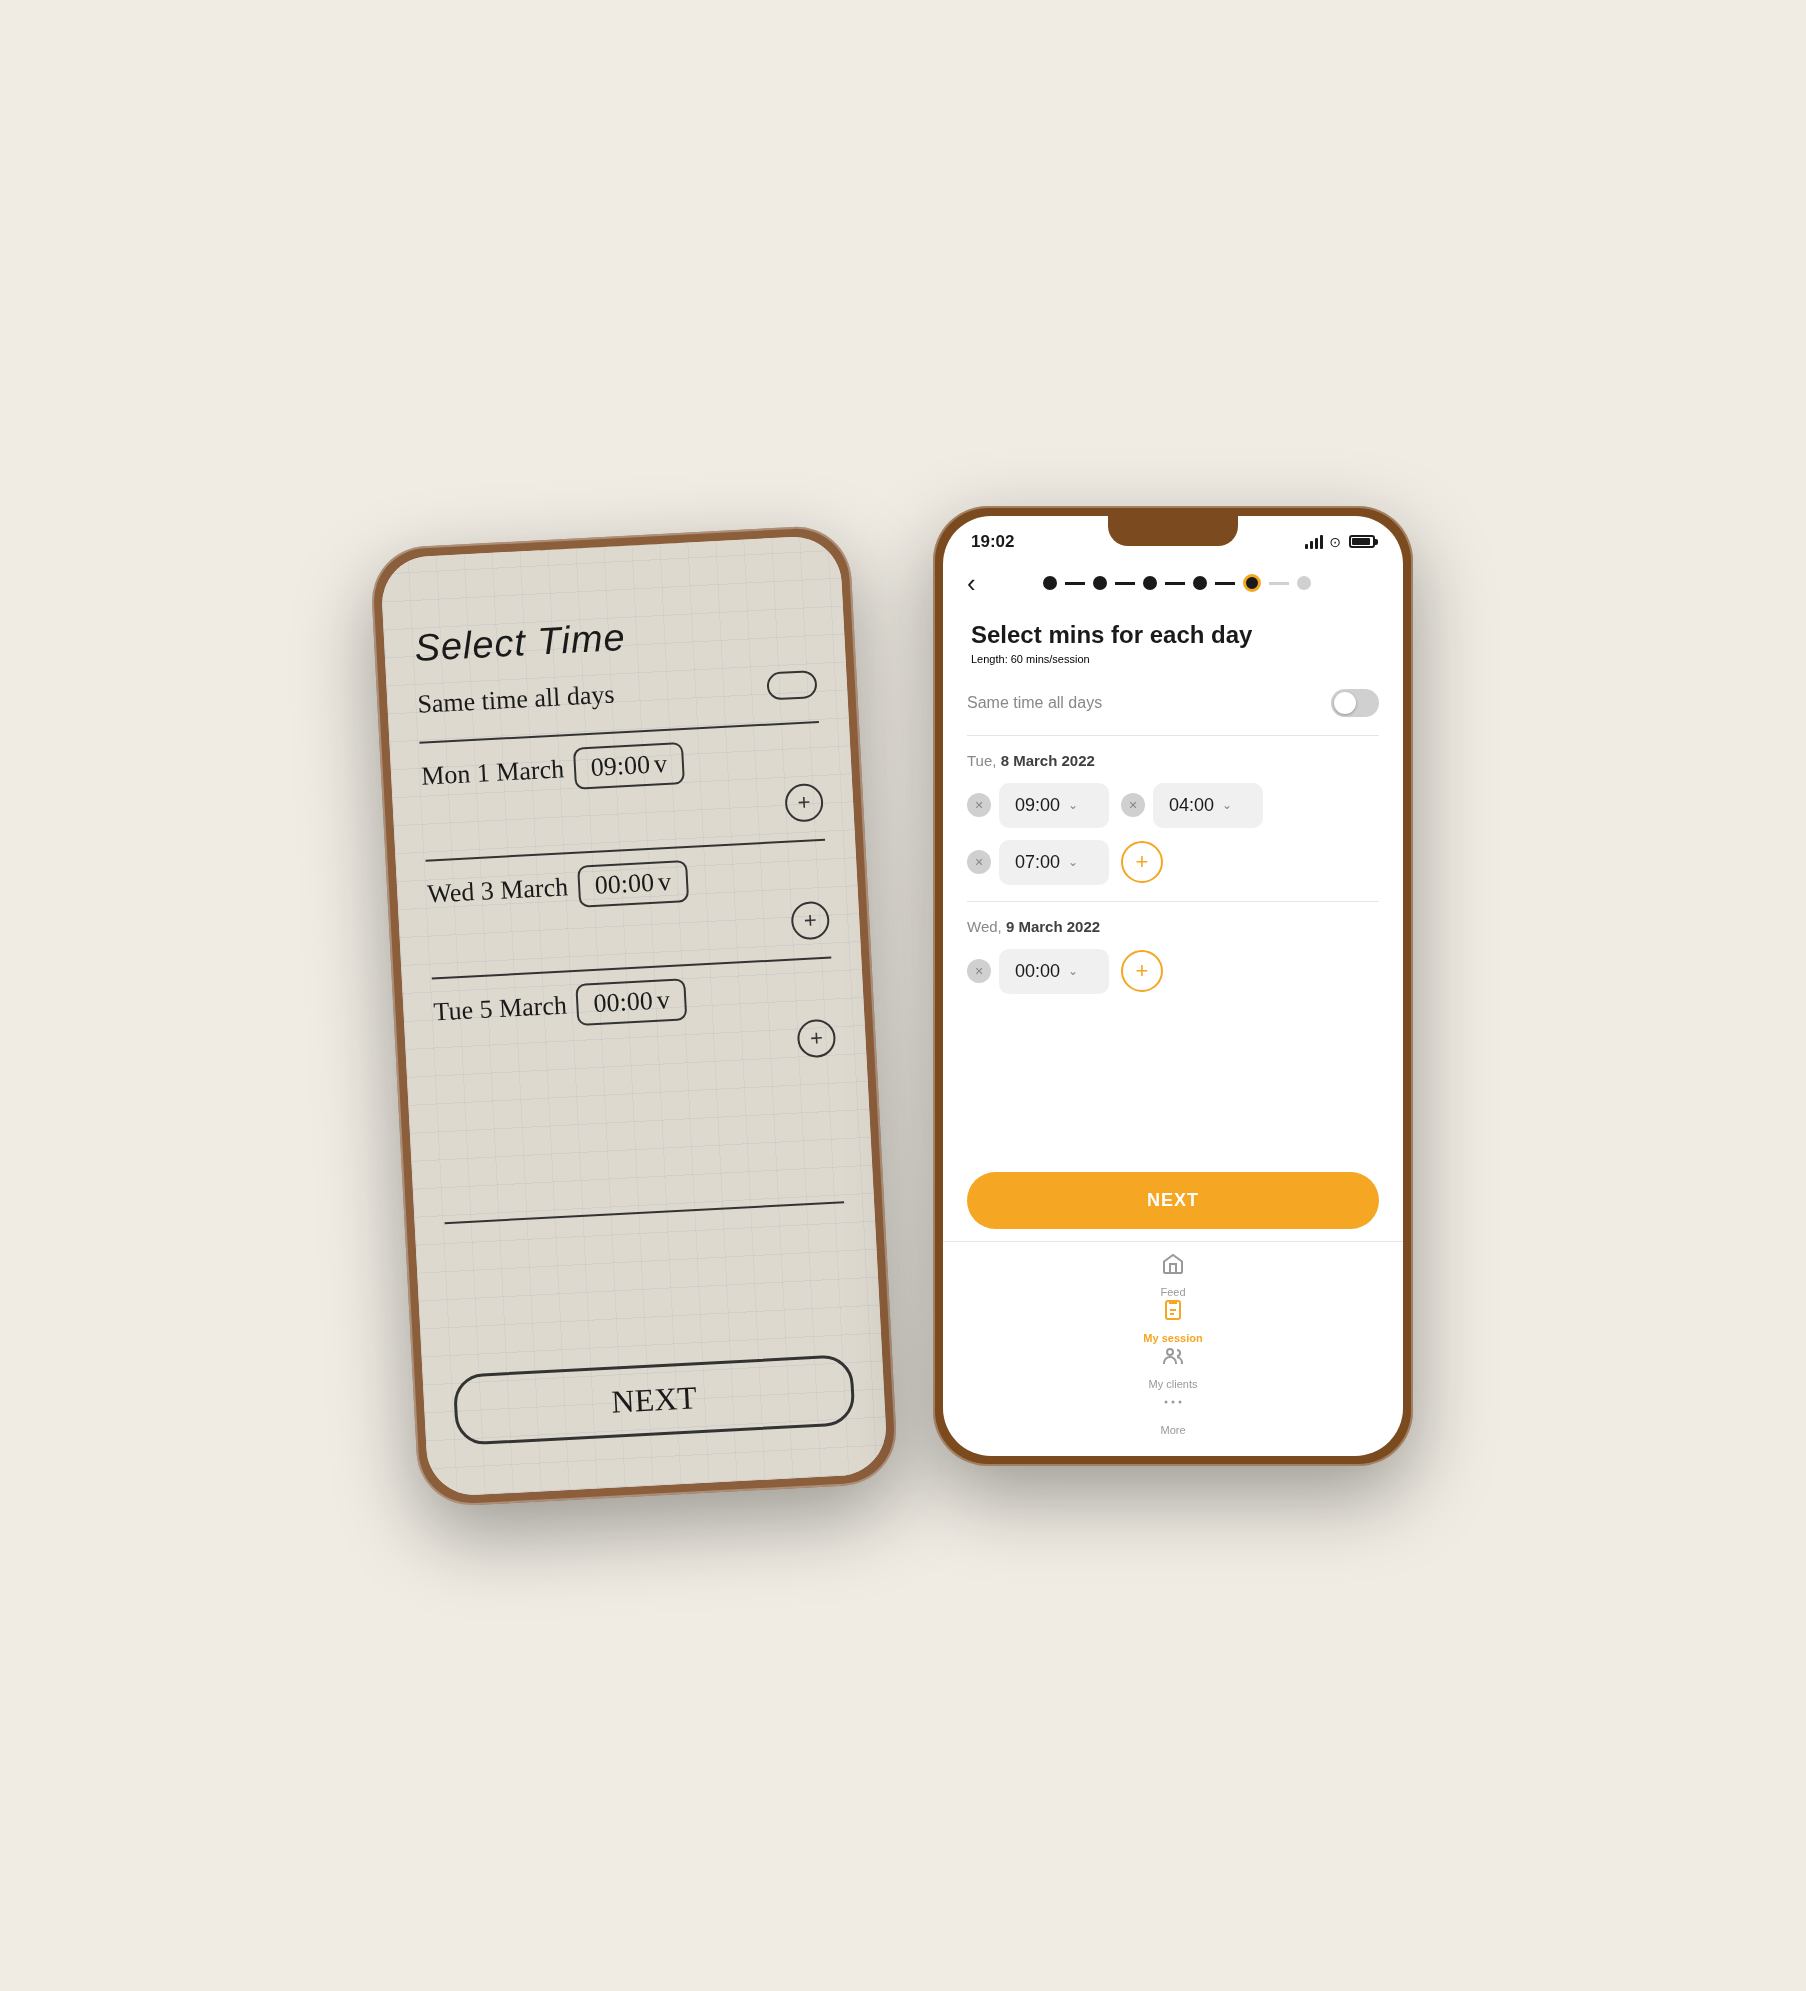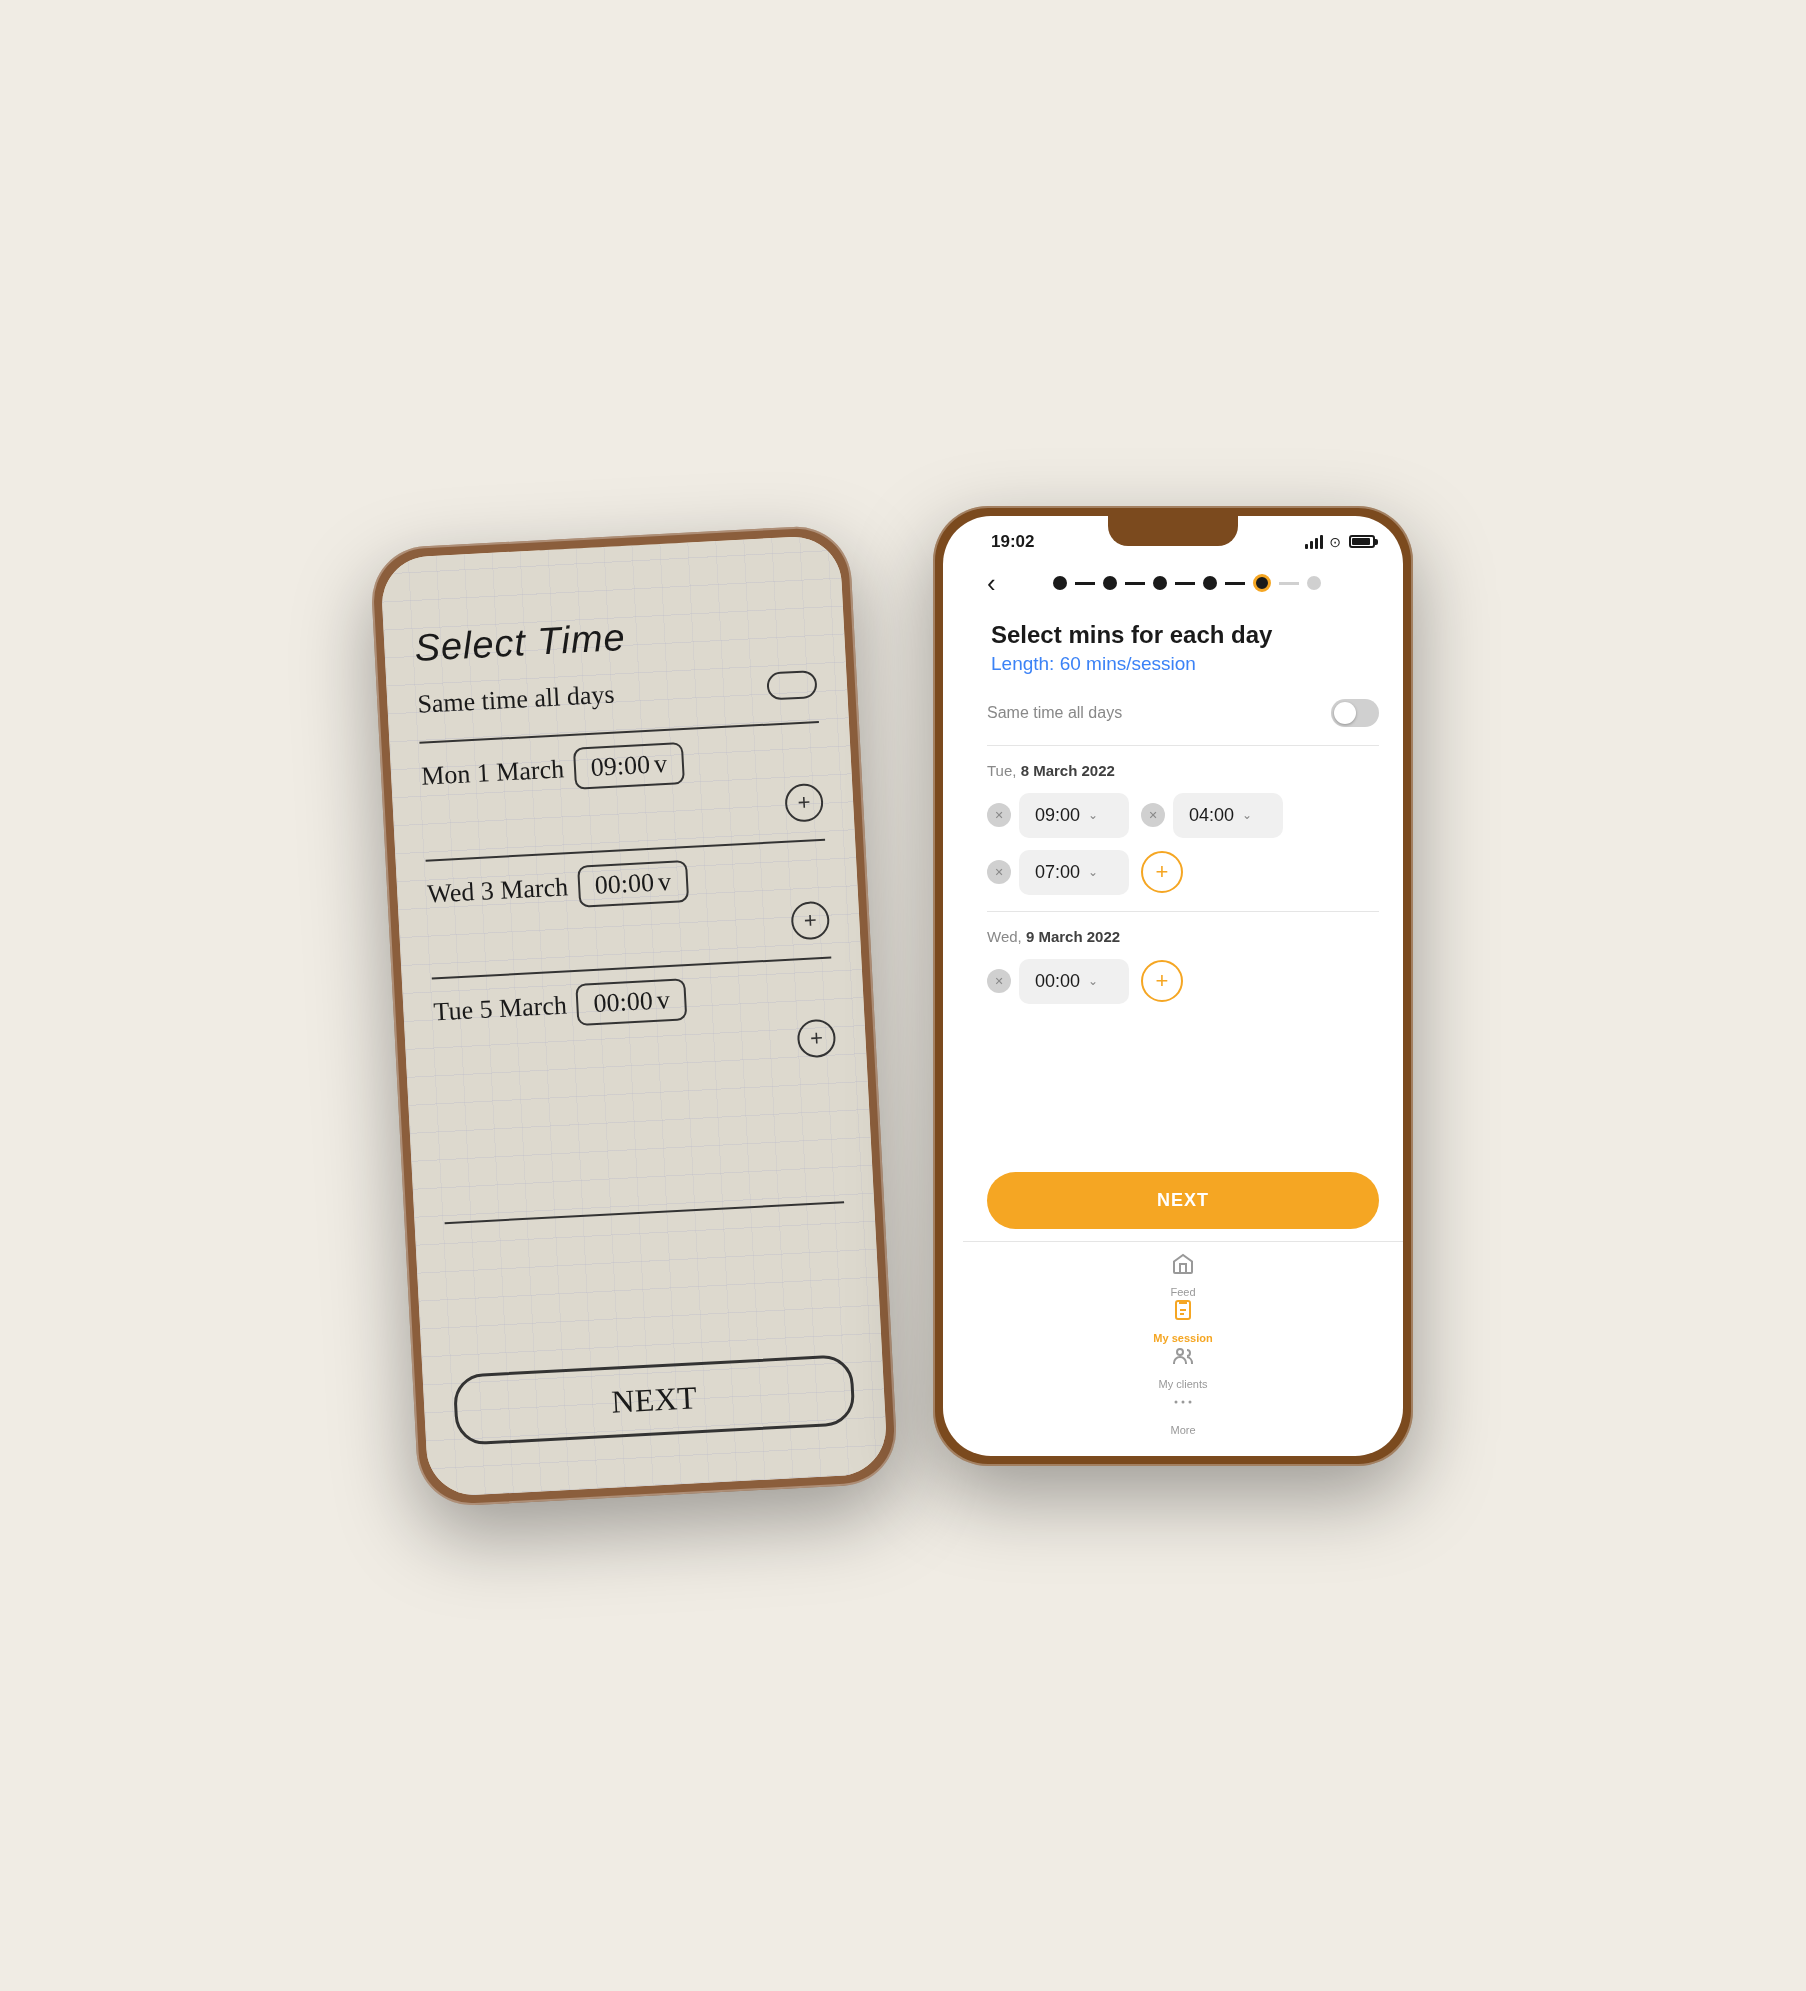--- a/index.html
+++ b/index.html
@@ -180,21 +180,20 @@
       overflow: hidden;
       background: #ffffff;
     }
 
     .phone-right-screen {
       width: 100%;
       height: 100%;
       background: #ffffff;
       display: flex;
       flex-direction: column;
-      padding-left: 20px;
     }
 
     
     .status-bar {
       display: flex;
       justify-content: space-between;
       align-items: center;
       padding: 16px 28px 8px;
       flex-shrink: 0;
     }
@@ -326,22 +325,22 @@
       flex-shrink: 0;
     }
 
     .page-title {
       font-size: 24px;
       font-weight: 700;
       color: #1a1a1a;
     }
 
     .page-subtitle {
-      font-size: 19px;
-      color: #3b82f6;
+      font-size: 11px;
+      color: #000000;
       margin-top: 4px;
     }
 
     
     .content-area {
       flex: 1;
       overflow-y: auto;
       padding: 0 24px;
     }
 

